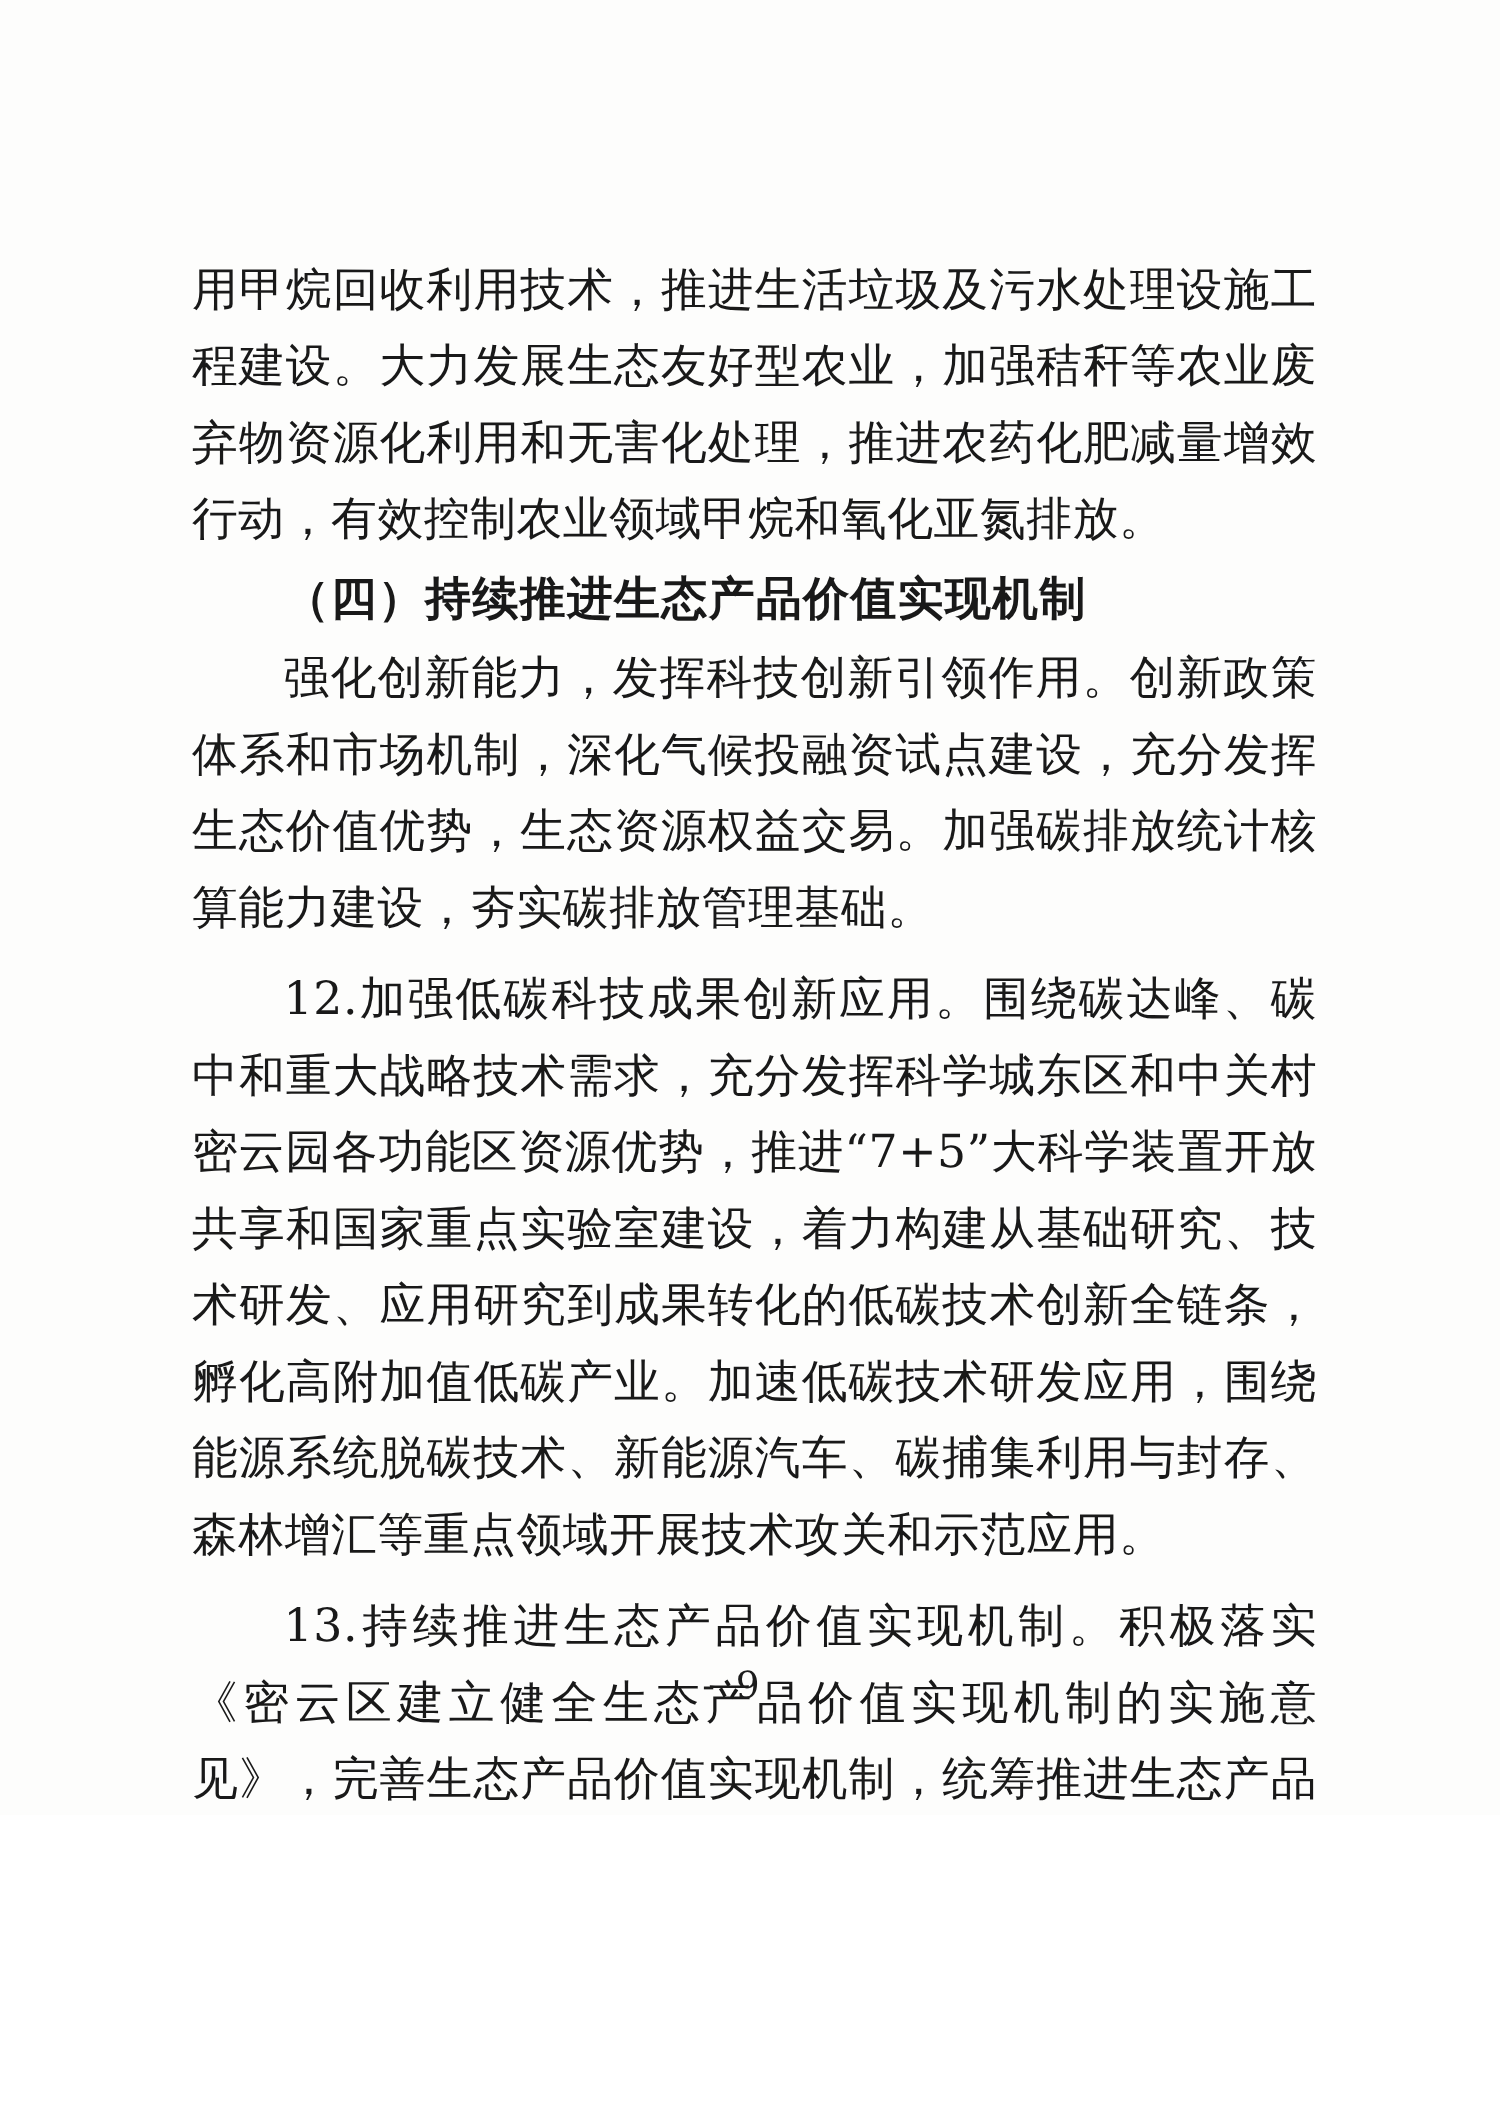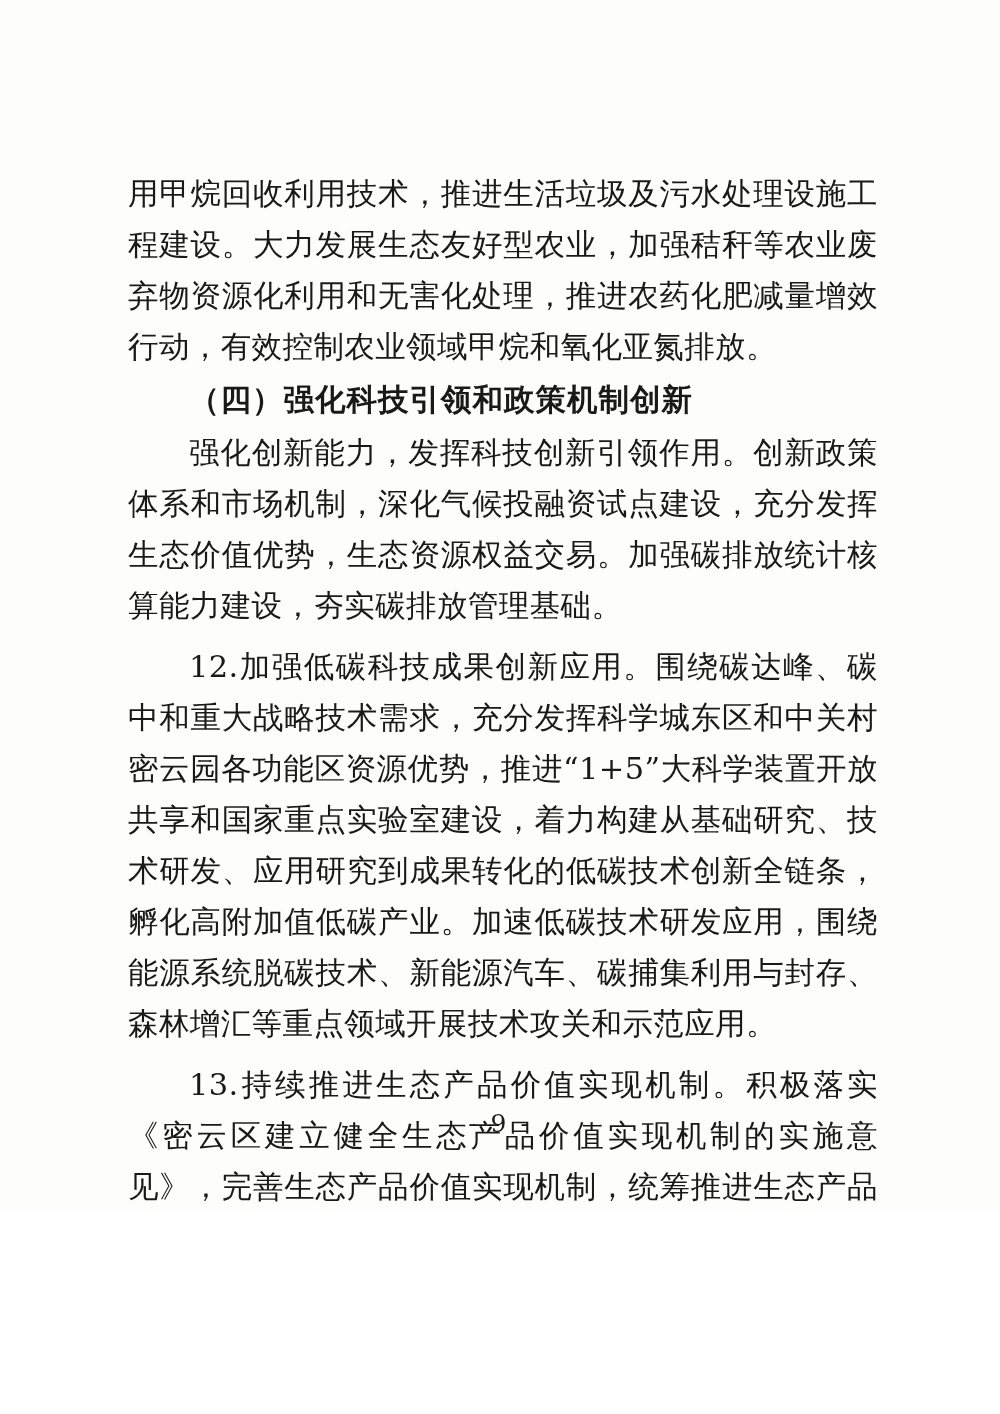--- a/index.html
+++ b/index.html
@@ -60,29 +60,29 @@
 </head>
 <body>
 
 <div class="page">
   <div class="content">
 
     <p class="para">用甲烷回收利用技术，推进生活垃圾及污水处理设施工程建设。大力发展生态友好型农业，加强秸秆等农业废弃物资源化利用和无害化处理，推进农药化肥减量增效行动，有效控制农业领域甲烷和氧化亚氮排放。</p>
 
     <div class="spacer-sm"></div>
 
-    <p class="para heading">（四）强化科技引领和政策机制创新</p>
+    <p class="para heading">（四）持续推进生态产品价值实现机制</p>
 
     <div class="spacer-sm"></div>
 
     <p class="para indent">强化创新能力，发挥科技创新引领作用。创新政策体系和市场机制，深化气候投融资试点建设，充分发挥生态价值优势，生态资源权益交易。加强碳排放统计核算能力建设，夯实碳排放管理基础。</p>
 
     <div class="spacer-md"></div>
 
-    <p class="para indent">12.加强低碳科技成果创新应用。围绕碳达峰、碳中和重大战略技术需求，充分发挥科学城东区和中关村密云园各功能区资源优势，推进“1+5”大科学装置开放共享和国家重点实验室建设，着力构建从基础研究、技术研发、应用研究到成果转化的低碳技术创新全链条，孵化高附加值低碳产业。加速低碳技术研发应用，围绕能源系统脱碳技术、新能源汽车、碳捕集利用与封存、森林增汇等重点领域开展技术攻关和示范应用。</p>
+    <p class="para indent">12.加强低碳科技成果创新应用。围绕碳达峰、碳中和重大战略技术需求，充分发挥科学城东区和中关村密云园各功能区资源优势，推进“7+5”大科学装置开放共享和国家重点实验室建设，着力构建从基础研究、技术研发、应用研究到成果转化的低碳技术创新全链条，孵化高附加值低碳产业。加速低碳技术研发应用，围绕能源系统脱碳技术、新能源汽车、碳捕集利用与封存、森林增汇等重点领域开展技术攻关和示范应用。</p>
 
     <div class="spacer-md"></div>
 
     <p class="para indent">13.持续推进生态产品价值实现机制。积极落实《密云区建立健全生态产品价值实现机制的实施意见》，完善生态产品价值实现机制，统筹推进生态产品经营开发、生态产品监测认证、生态资源权益交易。制定生态产品目录清单，多途径推动生态产品溢价增值，谋划实施一批生态产品价值实现项目，培育一批生态优势品牌和特色产品，形成更多“两山”理论转化生动案例，构</p>
 
   </div>
 
   <div class="footer">- 9 -</div>
 </div>
 

